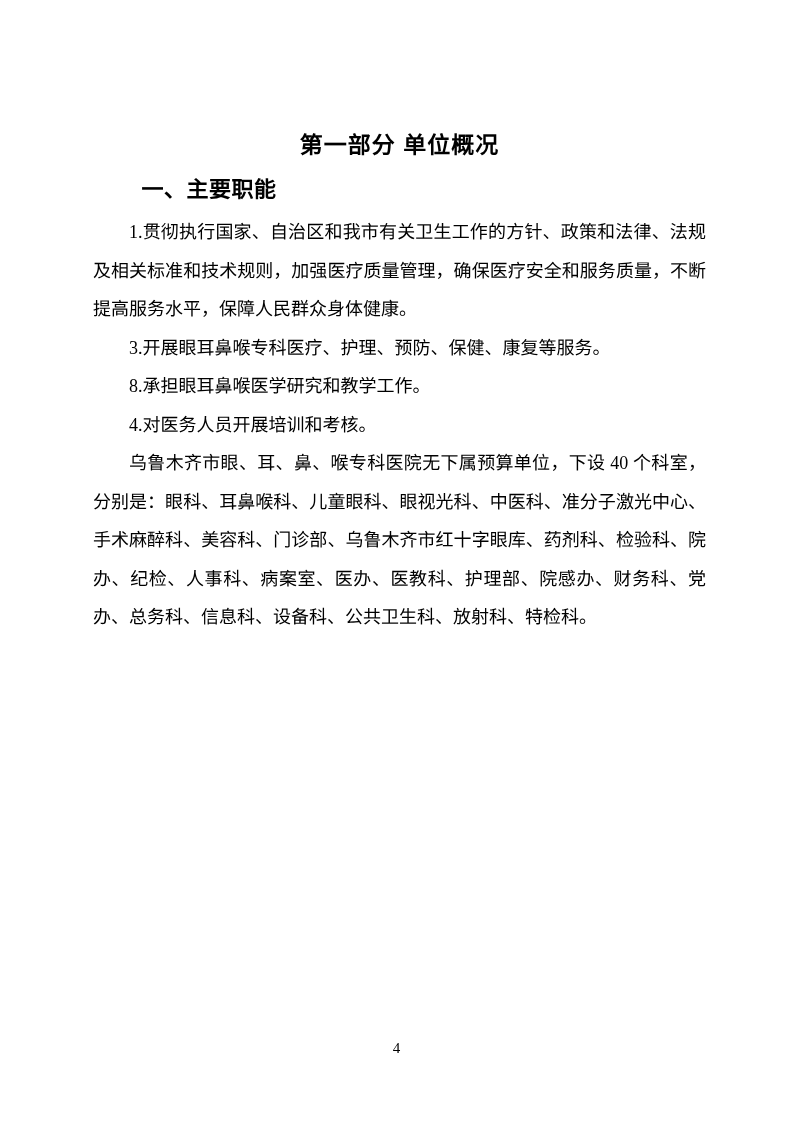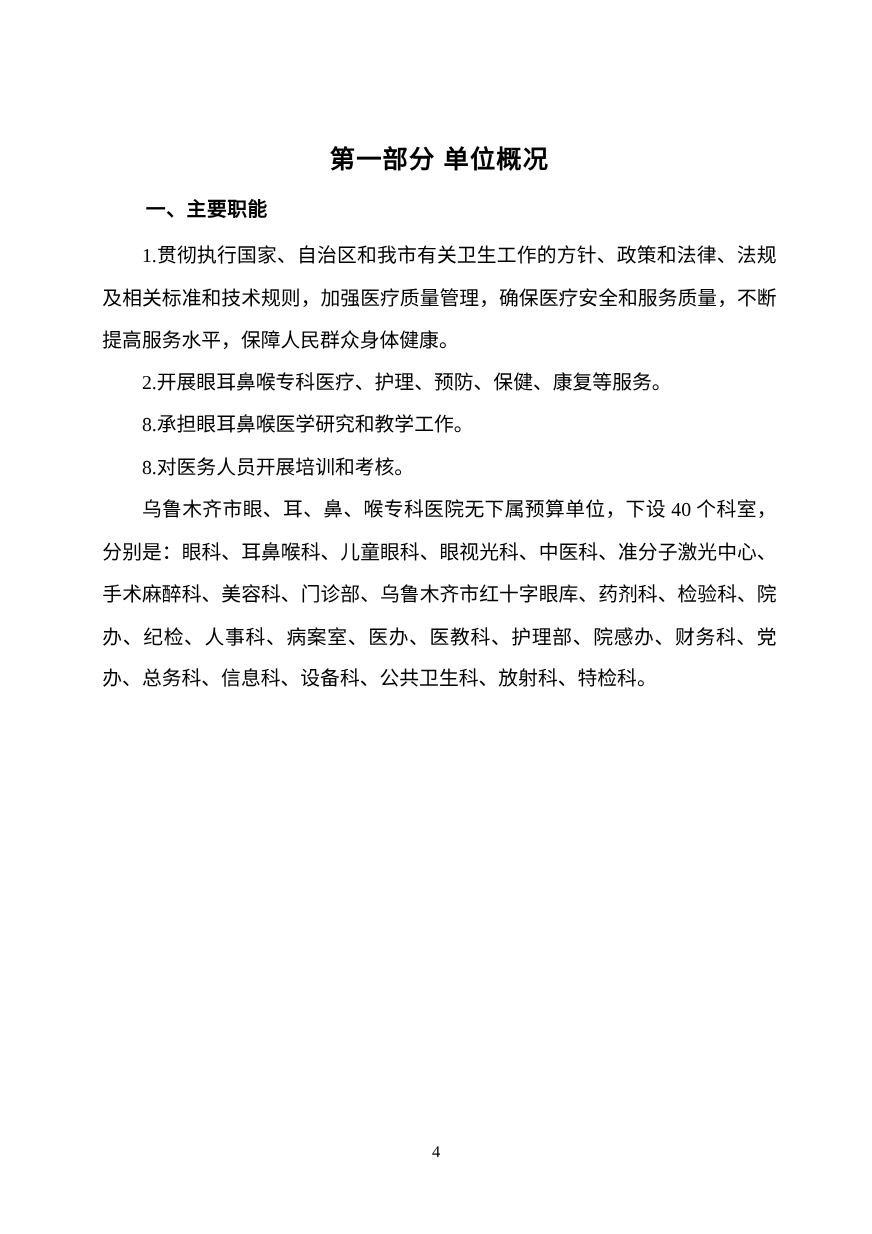--- a/index.html
+++ b/index.html
@@ -23,21 +23,21 @@
     font-weight: 700;
     font-size: 23px;
     line-height: 30px;
     text-align: center;
     margin: 0 0 15px 0;
     letter-spacing: 1px;
   }
   .section-heading {
     font-family: "Liberation Sans", "DejaVu Sans", sans-serif;
     font-weight: 700;
-    font-size: 18px;
+    font-size: 22px;
     line-height: 30px;
     margin: 7px 0 8px 0;
     text-indent: 2.2em;
     letter-spacing: 0.5px;
   }
   .body-para {
     font-size: 18px;
     line-height: 38.5px;
     margin: 0;
     text-indent: 2em;
@@ -59,25 +59,25 @@
 <body>
 
 <div class="page">
 
   <h1 class="doc-title">第一部分 单位概况</h1>
 
   <h2 class="section-heading">一、主要职能</h2>
 
   <p class="body-para">1.贯彻执行国家、自治区和我市有关卫生工作的方针、政策和法律、法规及相关标准和技术规则，加强医疗质量管理，确保医疗安全和服务质量，不断提高服务水平，保障人民群众身体健康。</p>
 
-  <p class="body-para">2.开展眼耳鼻喉专科医疗、护理、预防、保健、康复等服务。</p>
+  <p class="body-para">3.开展眼耳鼻喉专科医疗、护理、预防、保健、康复等服务。</p>
 
   <p class="body-para">8.承担眼耳鼻喉医学研究和教学工作。</p>
 
-  <p class="body-para">8.对医务人员开展培训和考核。</p>
+  <p class="body-para">4.对医务人员开展培训和考核。</p>
 
 
 
   <p class="body-para">乌鲁木齐市眼、耳、鼻、喉专科医院无下属预算单位，下设 40 个科室，分别是：眼科、耳鼻喉科、儿童眼科、眼视光科、中医科、准分子激光中心、手术麻醉科、美容科、门诊部、乌鲁木齐市红十字眼库、药剂科、检验科、院办、纪检、人事科、病案室、医办、医教科、护理部、院感办、财务科、党办、总务科、信息科、设备科、公共卫生科、放射科、特检科。</p>
 
   <div class="page-number">4</div>
 
 </div>
 
 </body></html>

